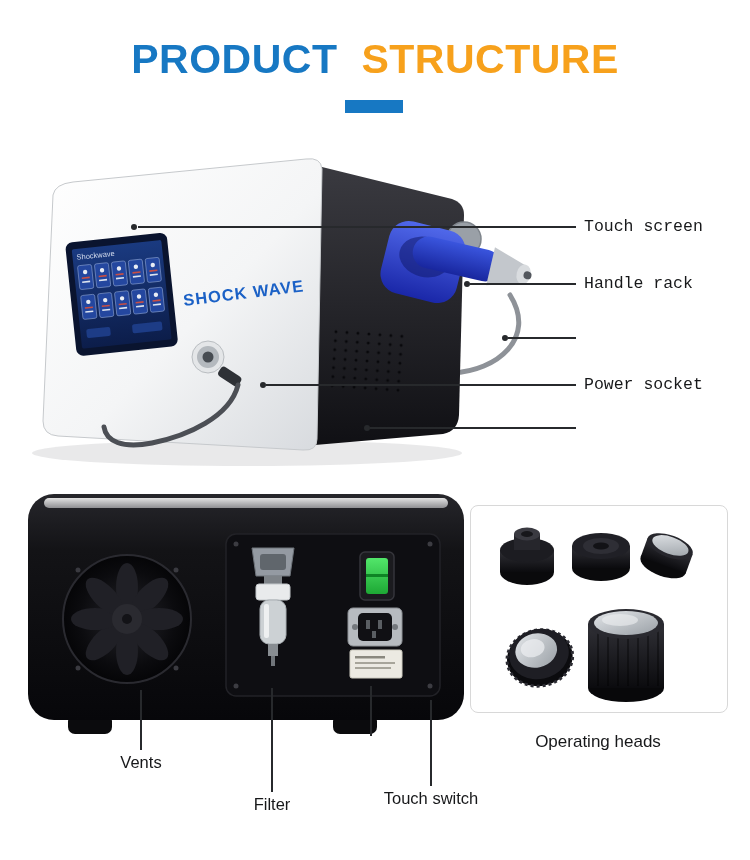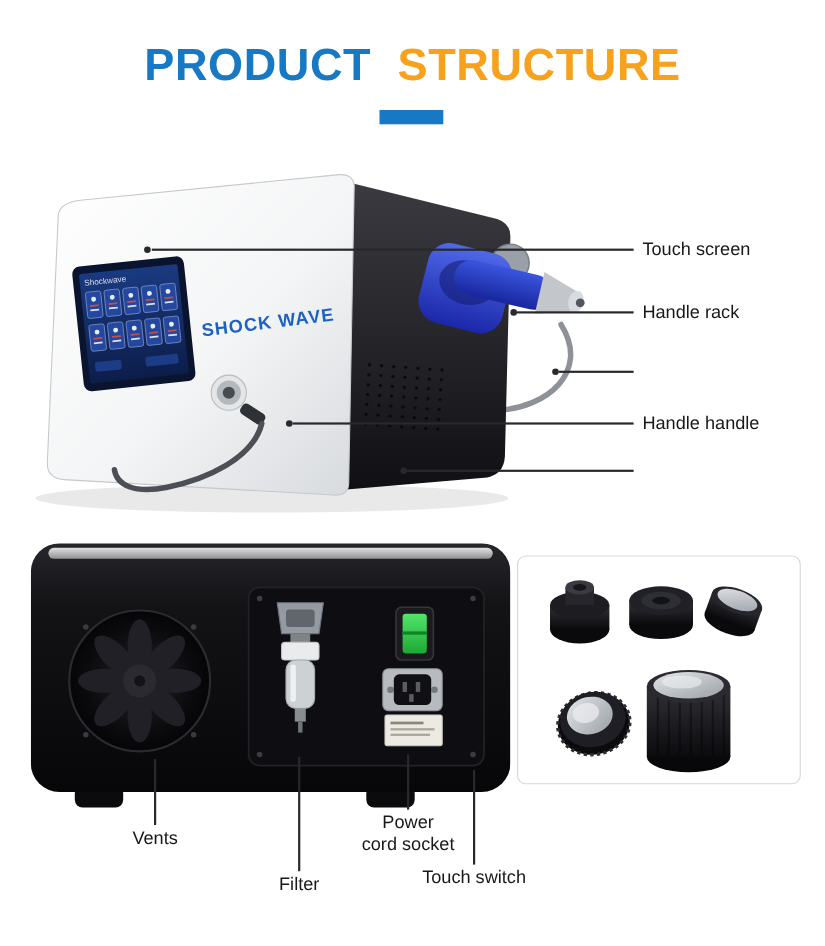--- a/index.html
+++ b/index.html
@@ -7,21 +7,21 @@
         font-family:"Liberation Sans",sans-serif;}
   .abs{position:absolute;}
   .title{position:absolute;left:0;right:0;top:36px;text-align:center;
          font-size:41px;font-weight:700;letter-spacing:.5px;white-space:nowrap;}
   .t-blue{color:#1778c3;margin-right:24px;}
   .t-orange{color:#f7a11c;margin-top:18px;}
   .divider{position:absolute;left:345px;top:100px;width:58px;height:13px;background:#1778c3;}
   .lh{position:absolute;height:2px;background:#27292c;}
   .lv{position:absolute;width:2px;background:#27292c;}
   .dot{position:absolute;width:6px;height:6px;border-radius:50%;background:#27292c;}
-  .clabel{position:absolute;font-size:16.5px;line-height:22px;color:#17181a;white-space:nowrap;}
+  .clabel{position:absolute;font-size:16.5px;line-height:22px;color:#17181a;white-space:nowrap;font-family:Liberation Mono, monospace;}
   .blabel{position:absolute;font-size:16.5px;line-height:20px;color:#17181a;text-align:center;}
   .blabel span{display:block;}
   .heads-box{position:absolute;background:#ffffff;border:1.5px solid #d8d8d8;border-radius:8px;}
 </style>
 </head>
 <body>
 
 <div class="page">
 
   <div class="title">
@@ -127,21 +127,21 @@
   <div class="lh" style="left:470px;top:283px;width:106px"></div>
   <div class="dot" style="left:502px;top:335px"></div>
   <div class="lh" style="left:508px;top:337px;width:68px"></div>
   <div class="dot" style="left:260px;top:382px"></div>
   <div class="lh" style="left:266px;top:384px;width:310px"></div>
   <div class="dot" style="left:364px;top:425px"></div>
   <div class="lh" style="left:370px;top:427px;width:206px"></div>
 
   <div class="clabel" style="left:584px;top:216px">Touch screen</div>
   <div class="clabel" style="left:584px;top:273px">Handle rack</div>
-  <div class="clabel" style="left:584px;top:374px">Handle handle</div>
+  <div class="clabel" style="left:584px;top:374px">Power socket</div>
 
   <svg class="abs" style="left:28px;top:492px" width="436" height="250" viewBox="0 0 436 250">
     <defs>
       <linearGradient id="bb" x1="0" y1="0" x2="0" y2="1">
         <stop offset="0" stop-color="#26262b"></stop>
           <stop offset="0.25" stop-color="#131316"></stop>
           <stop offset="1" stop-color="#07070a"></stop>
       </linearGradient>
       <linearGradient id="topstrip" x1="0" y1="0" x2="0" y2="1">
         <stop offset="0" stop-color="#e2e2e2"></stop>
@@ -225,24 +225,20 @@
     </g>
   </svg>
 
   <div class="lv" style="left:140px;top:690px;height:60px"></div>
   <div class="lv" style="left:271px;top:688px;height:104px"></div>
   <div class="lv" style="left:370px;top:686px;height:50px"></div>
   <div class="lv" style="left:430px;top:700px;height:86px"></div>
 
   <div class="blabel" style="left:101px;top:752px;width:80px">Vents</div>
   <div class="blabel" style="left:232px;top:794px;width:80px">Filter</div>
-  <div class="blabel" style="left:311px;top:738px;width:120px">
-    <span>Power</span>
-    <span>cord socket</span>
-  </div>
   <div class="blabel" style="left:371px;top:788px;width:120px">Touch switch</div>
 
   <div class="heads-box" style="left:470px;top:505px;width:256px;height:206px">
     <svg width="254" height="204" viewBox="0 0 254 204">
       <defs>
         <linearGradient id="hg" x1="0" y1="0" x2="0" y2="1">
           <stop offset="0" stop-color="#303036"></stop>
             <stop offset="1" stop-color="#0b0b0e"></stop>
         </linearGradient>
         <linearGradient id="silver" x1="0" y1="0" x2="1" y2="1">
@@ -286,14 +282,15 @@
       <g>
         <ellipse cx="155" cy="182" rx="38" ry="14" fill="#08080a"></ellipse>
         <rect x="117" y="118" width="76" height="64" fill="url(#hg)"></rect>
         <path d="M 127 120 L 127 180 M 137 120 L 137 180 M 147 120 L 147 180 M 157 120 L 157 180 M 167 120 L 167 180 M 177 120 L 177 180 M 187 120 L 187 180" stroke="#000000" stroke-opacity="0.35" stroke-width="2"></path>
         <ellipse cx="155" cy="118" rx="38" ry="15" fill="#2a2a30"></ellipse>
         <ellipse cx="155" cy="117" rx="32" ry="12" fill="url(#silver)"></ellipse>
         <ellipse cx="149" cy="114" rx="18" ry="6" fill="#eef0f2" opacity="0.6"></ellipse>
       </g>
     </svg>
   </div>
+  <div class="blabel" style="left:470px;top:732px;width:256px;font-size:17px">Operating heads</div>
 
 </div>
 
 </body></html>

